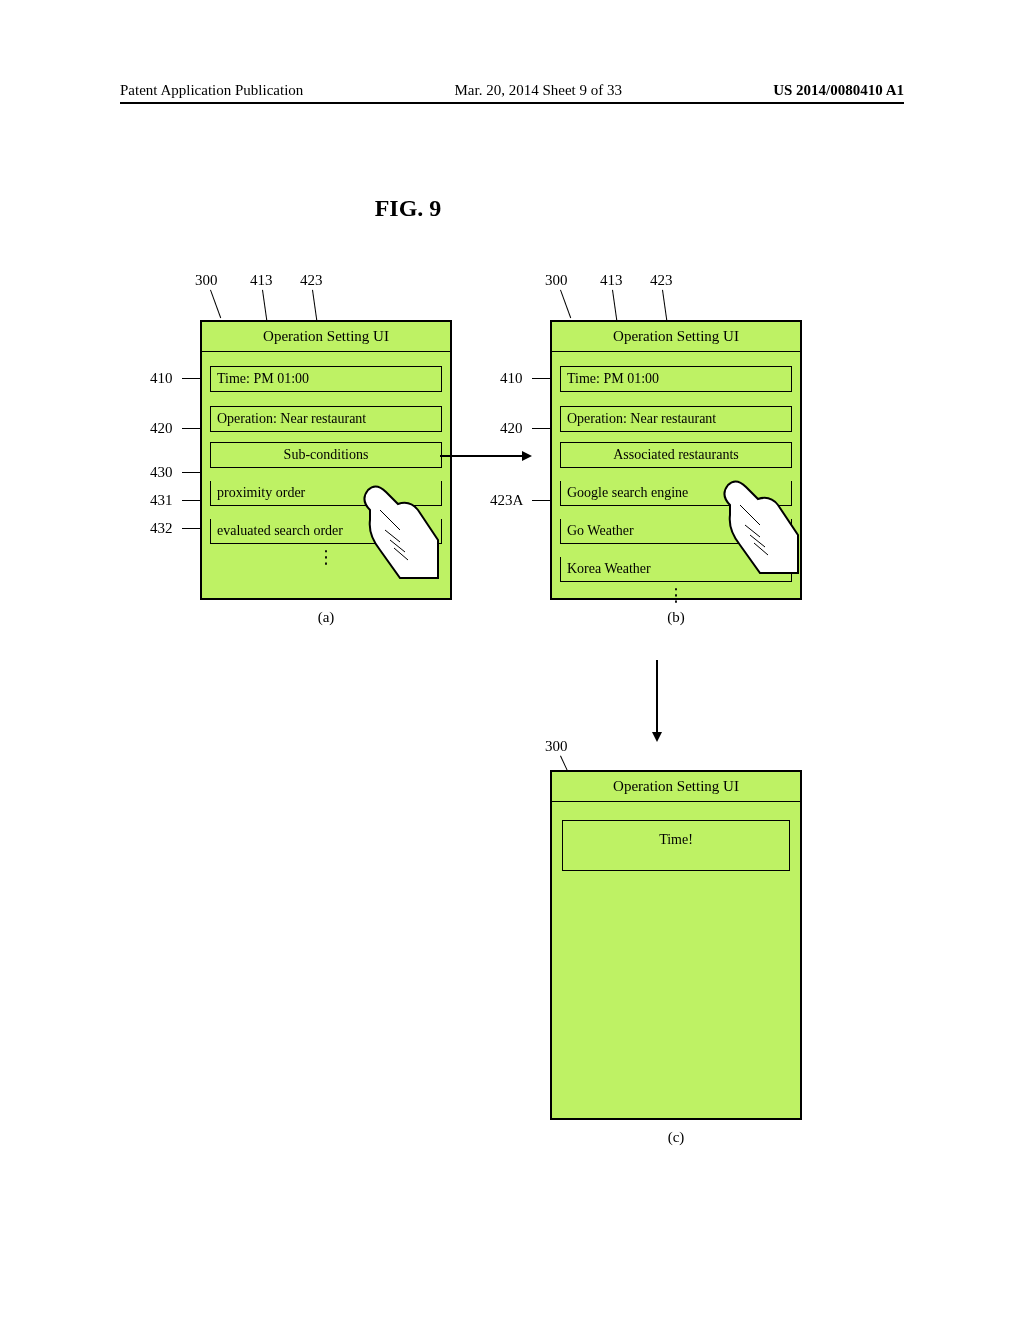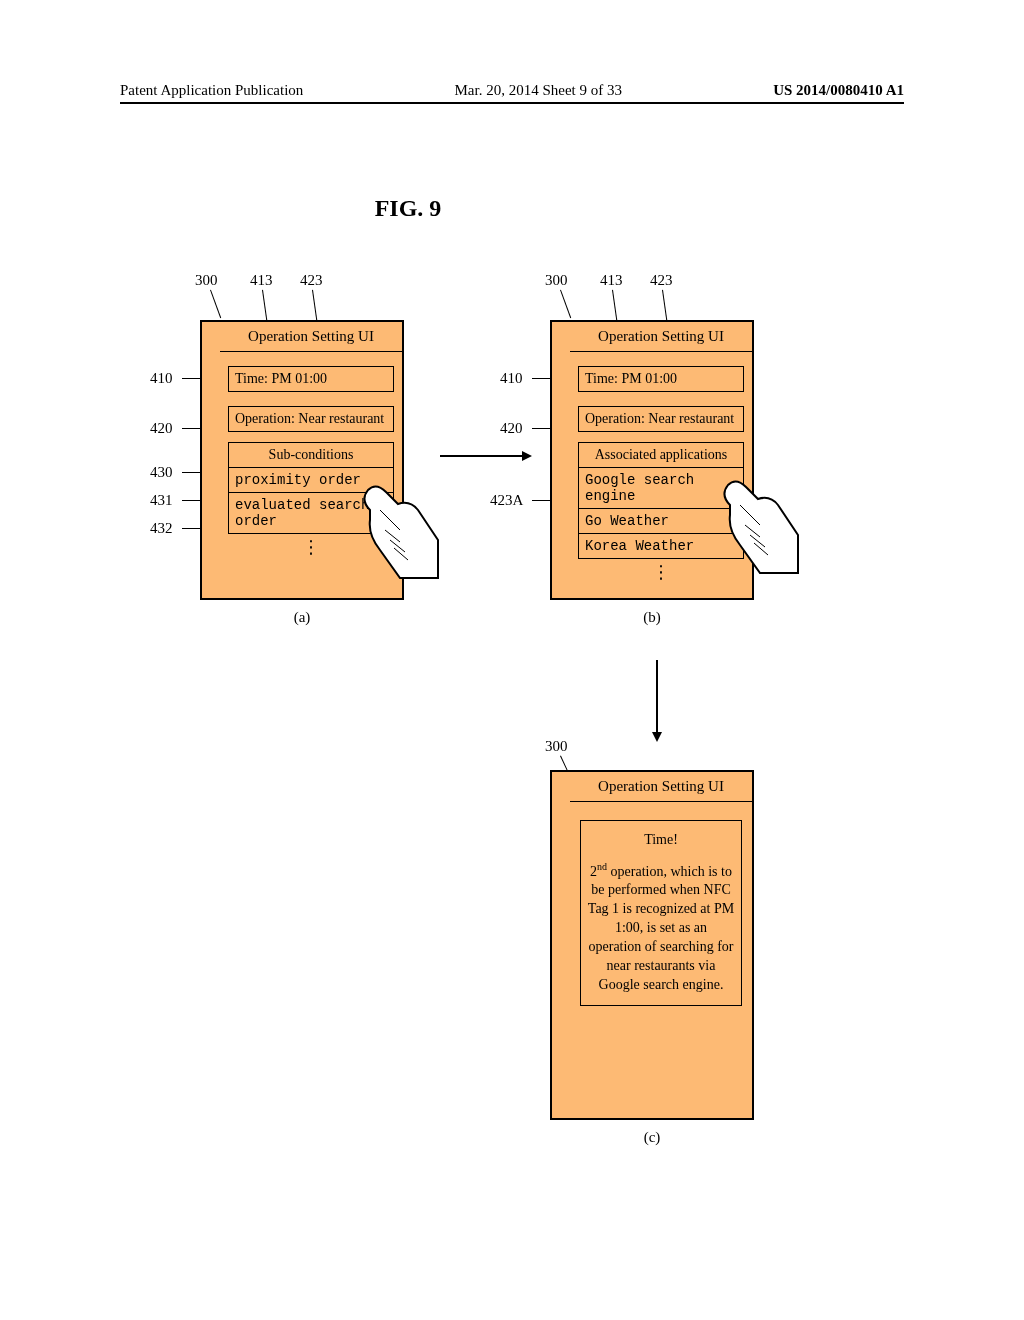--- a/index.html
+++ b/index.html
@@ -43,42 +43,41 @@
   }
   .panel-container {
     position: absolute;
   }
   .panel-a { top: 320px; left: 200px; }
   .panel-b { top: 320px; left: 550px; }
   .panel-c { top: 770px; left: 550px; }
 
   .phone {
     border: 2px solid #000;
-    width: 204px;
-    background: #fdba74;
+    width: 252px;
+    background: #bef264;
     position: relative;
-    padding-left: 18px;
   }
   .phone-a, .phone-b { height: 280px; }
   .phone-c { height: 350px; }
 
   .screen-title {
     text-align: center;
     padding: 6px 0;
     font-size: 15px;
     border-bottom: 1px solid #000;
   }
   .row {
     border: 1px solid #000;
     margin: 14px 8px 0 8px;
     padding: 4px 6px;
     font-size: 14px;
   }
   .row.sub { margin-top: 10px; text-align: center; }
-  .row.list-item { margin-top: 0; border-top: none; font-family: Liberation Mono, monospace; }
+  .row.list-item { margin-top: 13px; border-top: none; }
   .row.head-item { margin-top: 10px; }
   .more-dots {
     text-align: center;
     font-size: 18px;
     line-height: 10px;
     margin-top: 8px;
   }
   .sub-label {
     position: absolute;
     bottom: -26px;
@@ -225,21 +224,21 @@
   <div class="lead" style="top:58px; left:-18px; width:28px;"></div>
   <span class="ref" style="top:100px; left:-50px;">420</span>
   <div class="lead" style="top:108px; left:-18px; width:28px;"></div>
   <span class="ref" style="top:172px; left:-60px;">423A</span>
   <div class="lead" style="top:180px; left:-18px; width:28px;"></div>
 
   <div class="phone phone-b">
     <div class="screen-title">Operation Setting UI</div>
     <div class="row">Time: PM 01:00</div>
     <div class="row">Operation: Near restaurant</div>
-    <div class="row sub head-item">Associated applications</div>
+    <div class="row sub head-item">Associated restaurants</div>
     <div class="row list-item">Google search engine</div>
     <div class="row list-item">Go Weather</div>
     <div class="row list-item">Korea Weather</div>
     <div class="more-dots">⋮</div>
   </div>
   <svg class="finger" style="top:155px; left:160px;" width="90" height="100" viewBox="0 0 90 100">
     <path d="M20 30 Q10 20 18 10 Q26 2 36 12 L48 24 Q60 20 68 30 L88 60 L88 98 L50 98 L30 70 Q18 55 20 40 Z" fill="#fff" stroke="#000" stroke-width="2"></path>
     <path d="M30 30 L50 50 M40 60 L55 72 M35 50 L50 62 M44 68 L58 80" stroke="#000" stroke-width="1" fill="none"></path>
   </svg>
   <div class="sub-label">(b)</div>
@@ -248,19 +247,16 @@
 <div class="arrow-down"></div>
 
 <div class="panel-container panel-c">
   <span class="ref" style="top:-32px; left:-5px;">300</span>
   <div class="leader-diag" style="top:-14px; left:10px; height:18px; transform:rotate(-25deg);"></div>
 
   <div class="phone phone-c">
     <div class="screen-title">Operation Setting UI</div>
     <div class="save-box">
       <div class="save-head">Time!</div>
-      <div>
-        <span>2</span><sup>nd</sup><span> operation, which is to be performed when NFC Tag 1 is recognized at PM 1:00, is set as an operation of searching for near restaurants via Google search engine.</span>
-      </div>
     </div>
   </div>
   <div class="sub-label">(c)</div>
 </div>
 
 </body></html>

